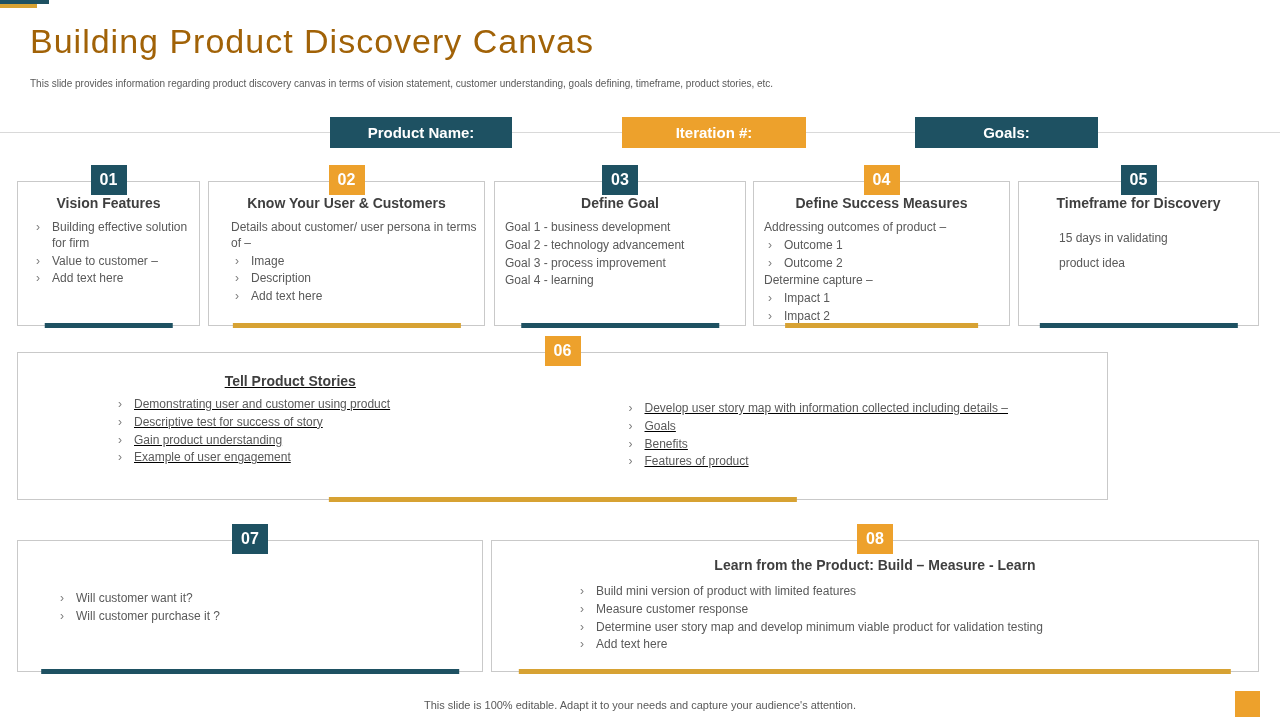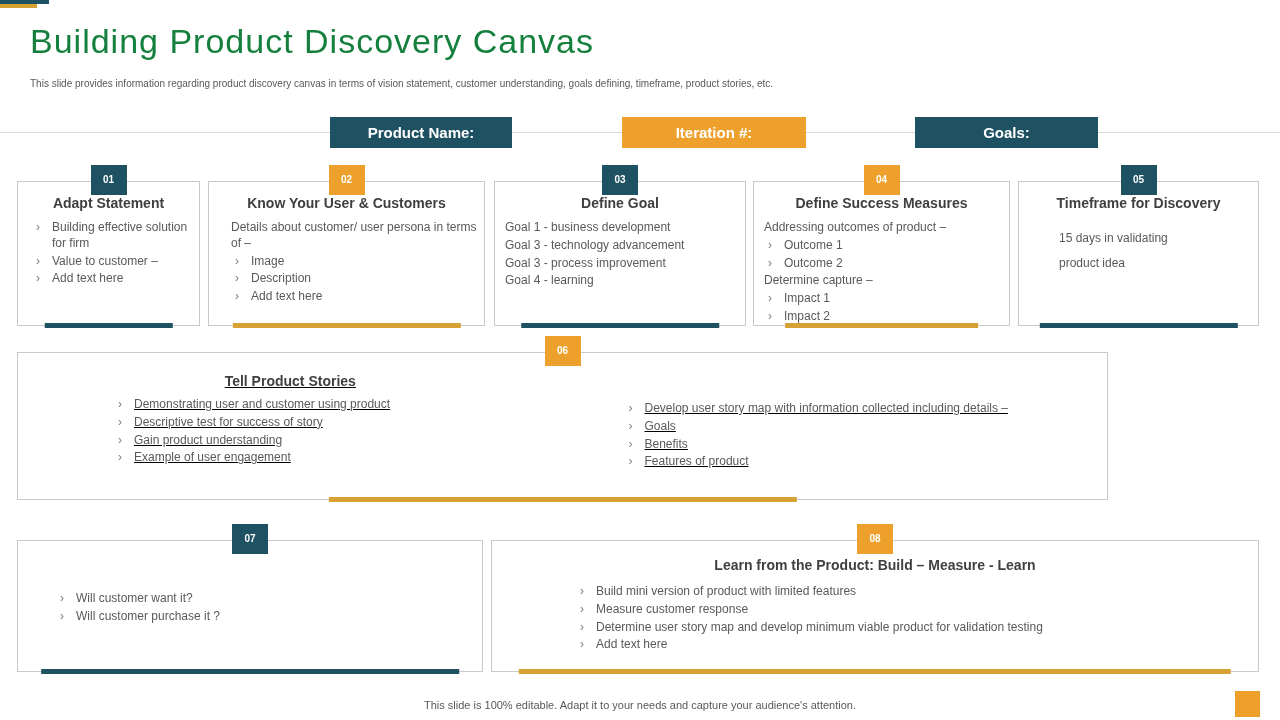--- a/index.html
+++ b/index.html
@@ -5,30 +5,30 @@
   html,body{margin:0;padding:0;background:#eee;}
   #slide{
     position:relative;width:1280px;height:720px;background:#ffffff;
     font-family:"Liberation Sans",sans-serif;overflow:hidden;margin:0 auto;
   }
   
   .acc-teal{position:absolute;left:0;top:0;width:49px;height:4px;}
   .acc-gold{position:absolute;left:0;top:4px;width:37px;height:4px;}
   
   .title{position:absolute;left:30px;top:22px;font-size:34px;font-weight:400;
-         color:#15803d;letter-spacing:1px;margin:0;}
+         color:#a16207;letter-spacing:1px;margin:0;}
   .subtitle{position:absolute;left:30px;top:78px;font-size:10px;color:#595959;margin:0;}
   .header-line{position:absolute;left:0;top:132px;width:1280px;border-top:1px solid #d9d9d9;}
   .hlabel{position:absolute;top:117px;height:31px;line-height:31px;text-align:center;
           color:#fff;font-weight:bold;font-size:15px;}
   
   .card{position:absolute;background:#fff;border:1px solid #c9c9c9;box-sizing:border-box;}
   .badge{position:absolute;top:-17px;left:50%;transform:translateX(-50%);
          width:36px;height:30px;line-height:30px;text-align:center;color:#fff;
-         font-weight:bold;font-size:10px;}
+         font-weight:bold;font-size:16px;}
   .ctitle{margin:13px 4px 5px 4px;text-align:center;font-size:14px;font-weight:bold;color:#3f3f3f;}
   .body{font-size:12px;color:#595959;}
   .line{position:relative;margin:2px 0;line-height:1.32;}
   .bullet{padding-left:20px;}
   .bullet::before{content:"\203A";position:absolute;left:4px;top:0;color:#7d7d7d;}
   .uline{position:absolute;bottom:-3px;left:50%;transform:translateX(-50%);height:5px;}
   .bg-teal{background:#1e5162;}
   .bg-orange{background:#eda12c;}
   .bar-teal{background:#1e5162;}
   .bar-orange{background:#d7a233;}
@@ -65,21 +65,21 @@
   <h1 class="title">Building Product Discovery Canvas</h1>
   <p class="subtitle">This slide provides information regarding product discovery canvas in terms of vision statement, customer understanding, goals defining, timeframe, product stories, etc.</p>
 
   <div class="header-line"></div>
   <div class="hlabel bg-teal" style="left:330px;width:182px;">Product Name:</div>
   <div class="hlabel bg-orange" style="left:622px;width:184px;">Iteration #:</div>
   <div class="hlabel bg-teal" style="left:915px;width:183px;">Goals:</div>
 
   <section class="card" style="left:17px;top:181px;width:183px;height:145px;">
     <div class="badge bg-teal">01</div>
-    <h2 class="ctitle">Adapt Statement</h2>
+    <h2 class="ctitle">Vision Features</h2>
     <div class="body b-c1">
         <div class="line bullet">Building effective solution for firm</div>
         <div class="line bullet">Value to customer –</div>
         <div class="line bullet">Add text here</div>
       </div>
     <div class="uline bar-teal" style="width:71%;"></div>
   </section>
 
   <section class="card" style="left:208px;top:181px;width:277px;height:145px;">
     <div class="badge bg-orange">02</div>
@@ -91,21 +91,21 @@
         <div class="line bullet">Add text here</div>
       </div>
     <div class="uline bar-orange" style="width:83%;"></div>
   </section>
 
   <section class="card" style="left:494px;top:181px;width:252px;height:145px;">
     <div class="badge bg-teal">03</div>
     <h2 class="ctitle">Define Goal</h2>
     <div class="body b-c3">
         <div class="line">Goal 1 - business development</div>
-        <div class="line">Goal 3 - technology advancement</div>
+        <div class="line">Goal 2 - technology advancement</div>
         <div class="line">Goal 3 - process improvement</div>
         <div class="line">Goal 4 - learning</div>
       </div>
     <div class="uline bar-teal" style="width:79%;"></div>
   </section>
 
   <section class="card" style="left:753px;top:181px;width:257px;height:145px;">
     <div class="badge bg-orange">04</div>
     <h2 class="ctitle">Define Success Measures</h2>
     <div class="body b-c4">

